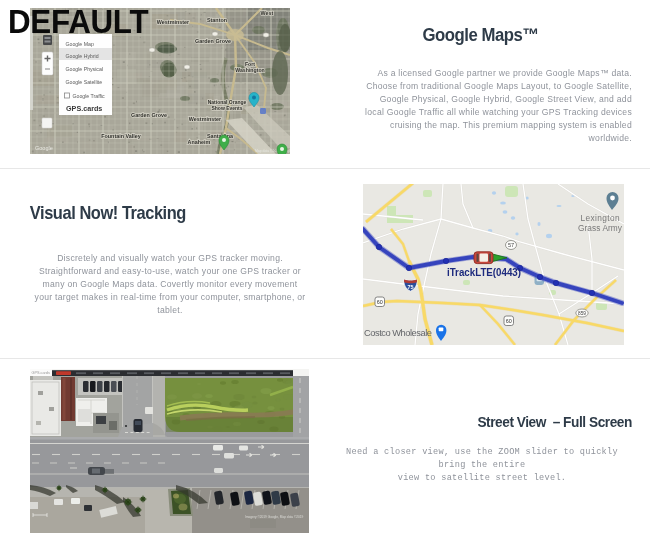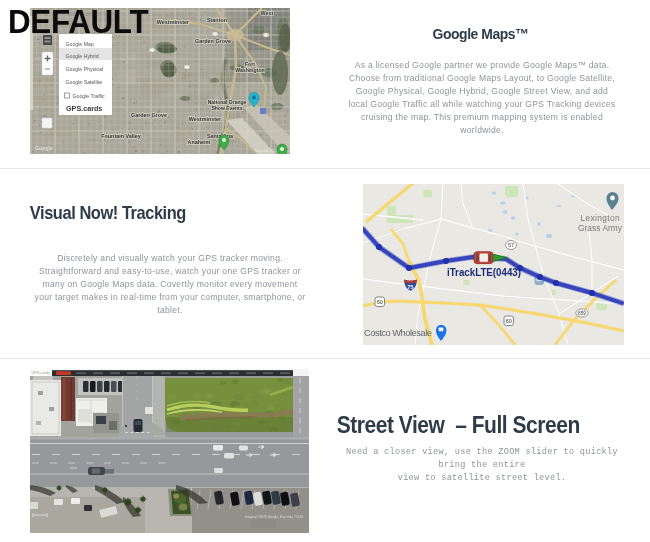--- a/index.html
+++ b/index.html
@@ -538,23 +538,23 @@
 <text x="35.5" y="49.5" font-size="5.2" fill="#5a5a5a" font-weight="normal" font-family="Liberation Sans,sans-serif">Google Hybrid</text>
 <text x="35.5" y="62.5" font-size="5.2" fill="#5a5a5a" font-weight="normal" font-family="Liberation Sans,sans-serif">Google Physical</text>
 <text x="35.5" y="76" font-size="5.2" fill="#5a5a5a" font-weight="normal" font-family="Liberation Sans,sans-serif">Google Satellite</text>
 <rect x="34.5" y="85" width="5" height="5" fill="none" stroke="#888" stroke-width="0.8"></rect>
 <text x="42.5" y="90" font-size="5.2" fill="#5a5a5a" font-family="Liberation Sans,sans-serif">Google Traffic</text>
 <text x="36" y="102.5" font-size="7.2" font-weight="bold" fill="#3a3a3a" font-family="Liberation Sans,sans-serif">GPS.cards</text>
 </svg>
 
 <div class="abs" style="left:7.6px;top:6px;font-size:32.5px;font-weight:bold;color:#0b0b0b;line-height:1;letter-spacing:-0.3px;transform:scaleX(0.965);transform-origin:left top;">DEFAULT</div>
 
-<div class="abs hd" style="left:331px;top:25.7px;width:300px;text-align:center;font-size:15px;"><span style="transform:scaleX(0.93);">Google Maps™</span></div>
-
-<div class="abs bd" style="left:332px;top:59px;width:300px;">As a licensed Google partner we provide Google Maps™ data.<br>Choose from traditional Google Maps Layout, to Google Satellite,<br>Google Physical, Google Hybrid, Google Street View, and add<br>local Google Traffic all while watching your GPS Tracking devices<br>cruising the map. This premium mapping system is enabled<br>worldwide.</div>
+<div class="abs hd" style="left:331px;top:25.7px;width:300px;text-align:center;font-size:18px;"><span style="transform:scaleX(0.93);">Google Maps™</span></div>
+
+<div class="abs bd" style="left:332px;top:67px;width:300px;text-align:right;">As a licensed Google partner we provide Google Maps™ data.<br>Choose from traditional Google Maps Layout, to Google Satellite,<br>Google Physical, Google Hybrid, Google Street View, and add<br>local Google Traffic all while watching your GPS Tracking devices<br>cruising the map. This premium mapping system is enabled<br>worldwide.</div>
 
 <div class="abs hd" style="left:20px;top:204px;width:300px;text-align:left;font-size:18.5px;"><span style="transform:scaleX(0.888);">Visual Now! Tracking</span></div>
 
 <div class="abs bd" style="left:20px;top:252px;width:300px;">Discretely and visually watch your GPS tracker moving.<br>Straightforward and easy-to-use, watch your one GPS tracker or<br>many on Google Maps data. Covertly monitor every movement<br>your target makes in real-time from your computer, smartphone, or<br>tablet.</div>
 
 <svg class="abs" style="left:363px;top:184px;" width="261" height="161" viewBox="0 0 261 161">
 
 <rect width="261" height="161" fill="#e9e8e3"></rect>
 
 <path d="M24,22 L33,22 L33,31 L50,31 L50,39 L24,39 Z" fill="#cde6b7"></path>
@@ -877,15 +877,15 @@
 <rect x="165" y="3.3" width="10" height="1.8" fill="#767a80" opacity="0.6"></rect>
 <rect x="182" y="3.3" width="10" height="1.8" fill="#767a80" opacity="0.6"></rect>
 <rect x="199" y="3.3" width="10" height="1.8" fill="#767a80" opacity="0.6"></rect>
 <rect x="216" y="3.3" width="10" height="1.8" fill="#767a80" opacity="0.6"></rect>
 <rect x="233" y="3.3" width="10" height="1.8" fill="#767a80" opacity="0.6"></rect>
 <rect x="250" y="3.3" width="10" height="1.8" fill="#767a80" opacity="0.6"></rect>
 <text x="215" y="149" font-size="3.2" fill="#e3e3df" opacity="0.85" font-family="Liberation Sans,sans-serif">Imagery ©2019 Google, Map data ©2019</text>
 <path d="M3,146 h14 m-14,-2 v4 m14,-4 v4" stroke="#f0f0ed" stroke-width="0.7" fill="none"></path>
 </svg>
 
-<div class="abs hd" style="left:325px;top:413.5px;width:300px;text-align:left;font-size:23px;"><span style="transform:scaleX(0.912);">Street View &nbsp;– Full Screen</span></div>
+<div class="abs hd" style="left:339px;top:413.5px;width:300px;text-align:right;font-size:15px;"><span style="transform:scaleX(0.912);">Street View &nbsp;– Full Screen</span></div>
 
 <div class="abs bd" style="left:332px;top:446px;width:300px;font-family:Liberation Mono, monospace;">Need a closer view, use the ZOOM slider to quickly bring the entire<br>view to satellite street level.</div>
 
 </body></html>

